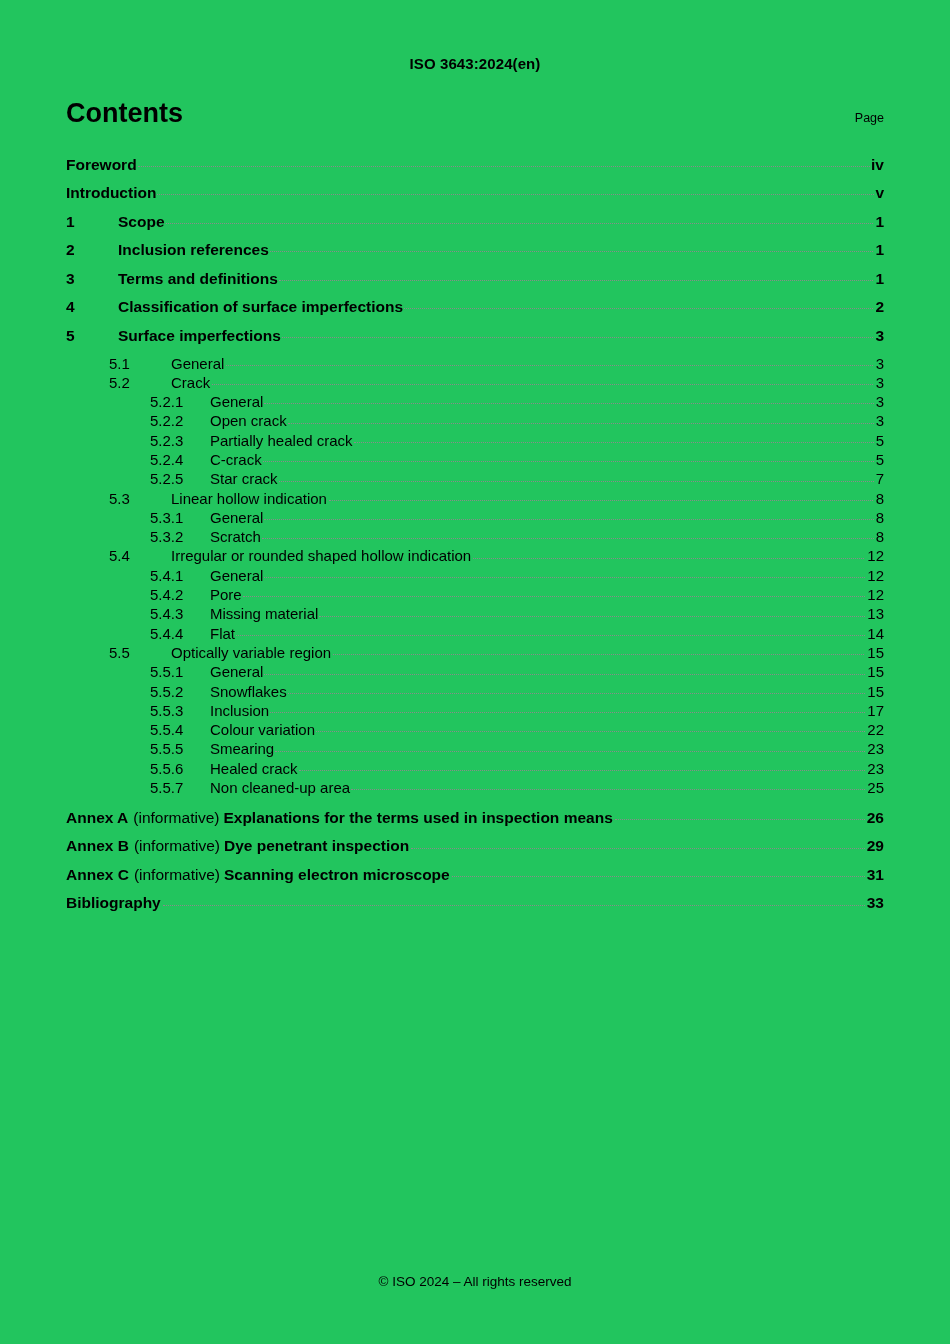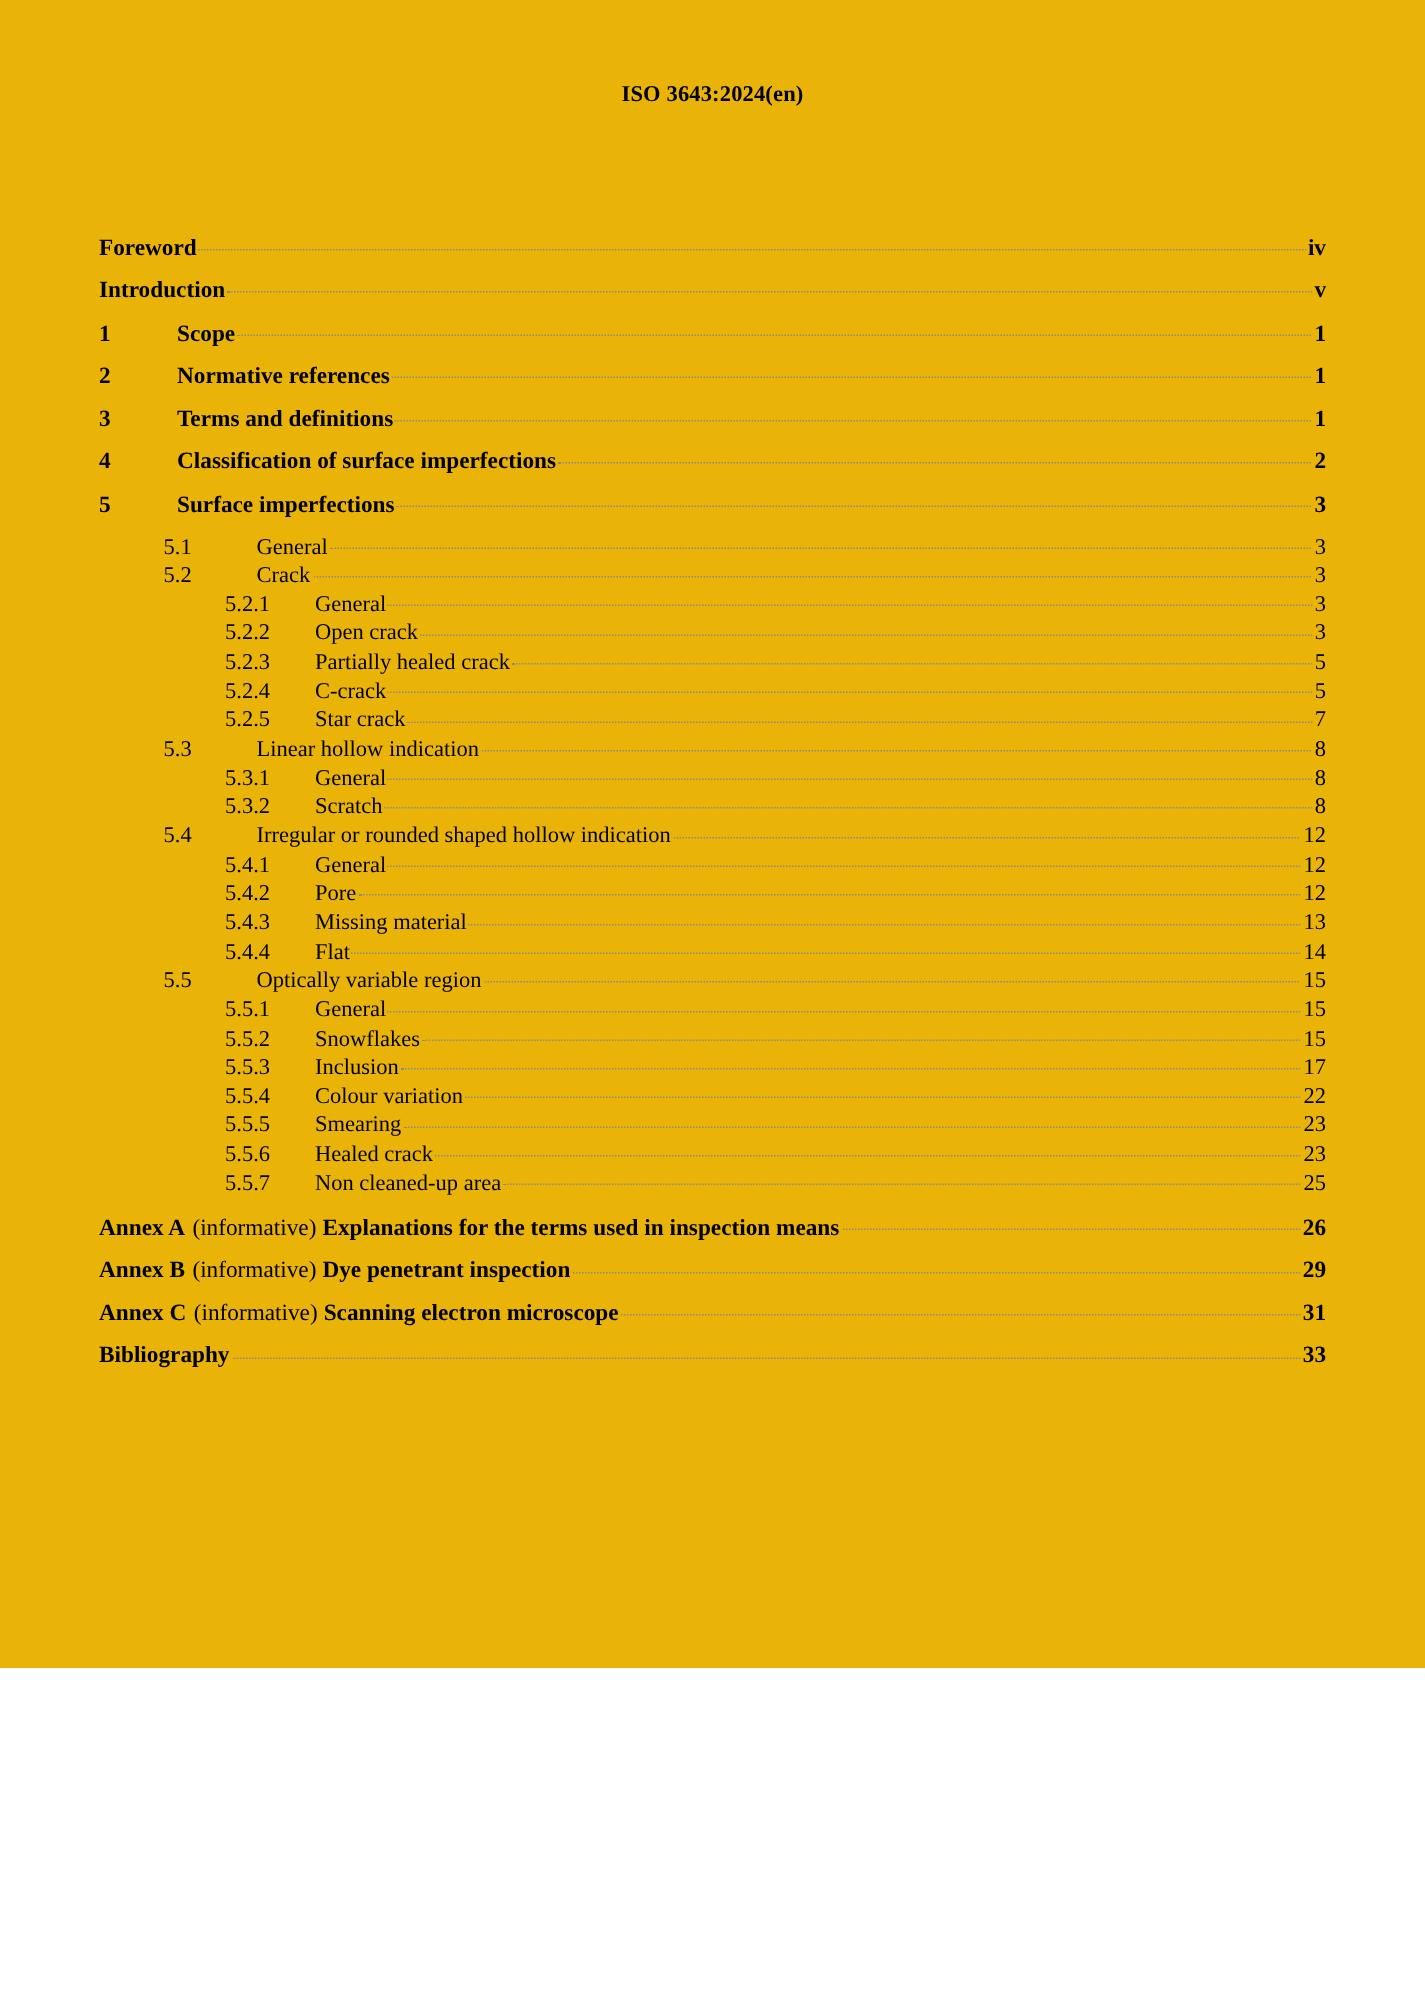--- a/index.html
+++ b/index.html
@@ -3,23 +3,23 @@
 <meta charset="utf-8">
 <style>
   html, body {
     margin: 0;
     padding: 0;
     background: #ffffff;
   }
   .page {
     position: relative;
     width: 950px;
-    height: 1112px;
-    background: #eab308;
-    font-family: Liberation Serif, serif;
+    height: 1344px;
+    background: #22c55e;
+    font-family: Liberation Sans, sans-serif;
     color: #000000;
     overflow: hidden;
   }
 
   
   .running-header {
     position: absolute;
     top: 55px;
     left: 0;
     width: 950px;
@@ -164,41 +164,45 @@
     font-size: 14px;
   }
 </style>
 </head>
 <body>
 
 <div class="page">
 
   <div class="running-header">ISO 3643:2024(en)</div>
 
+  <div class="contents-row">
+    <div class="contents-title">Contents</div>
+    <div class="page-label">Page</div>
+  </div>
 
   <div class="toc" id="toc-root">
       <div class="toc-entry lvl-front">
         <span class="txt">Foreword</span>
         <span class="leader"></span>
         <span class="pg">iv</span>
       </div>
       <div class="toc-entry lvl-front">
         <span class="txt">Introduction</span>
         <span class="leader"></span>
         <span class="pg">v</span>
       </div>
       <div class="toc-entry lvl1">
         <span class="num">1</span>
         <span class="txt">Scope</span>
         <span class="leader"></span>
         <span class="pg">1</span>
       </div>
       <div class="toc-entry lvl1">
         <span class="num">2</span>
-        <span class="txt">Normative references</span>
+        <span class="txt">Inclusion references</span>
         <span class="leader"></span>
         <span class="pg">1</span>
       </div>
       <div class="toc-entry lvl1">
         <span class="num">3</span>
         <span class="txt">Terms and definitions</span>
         <span class="leader"></span>
         <span class="pg">1</span>
       </div>
       <div class="toc-entry lvl1">

